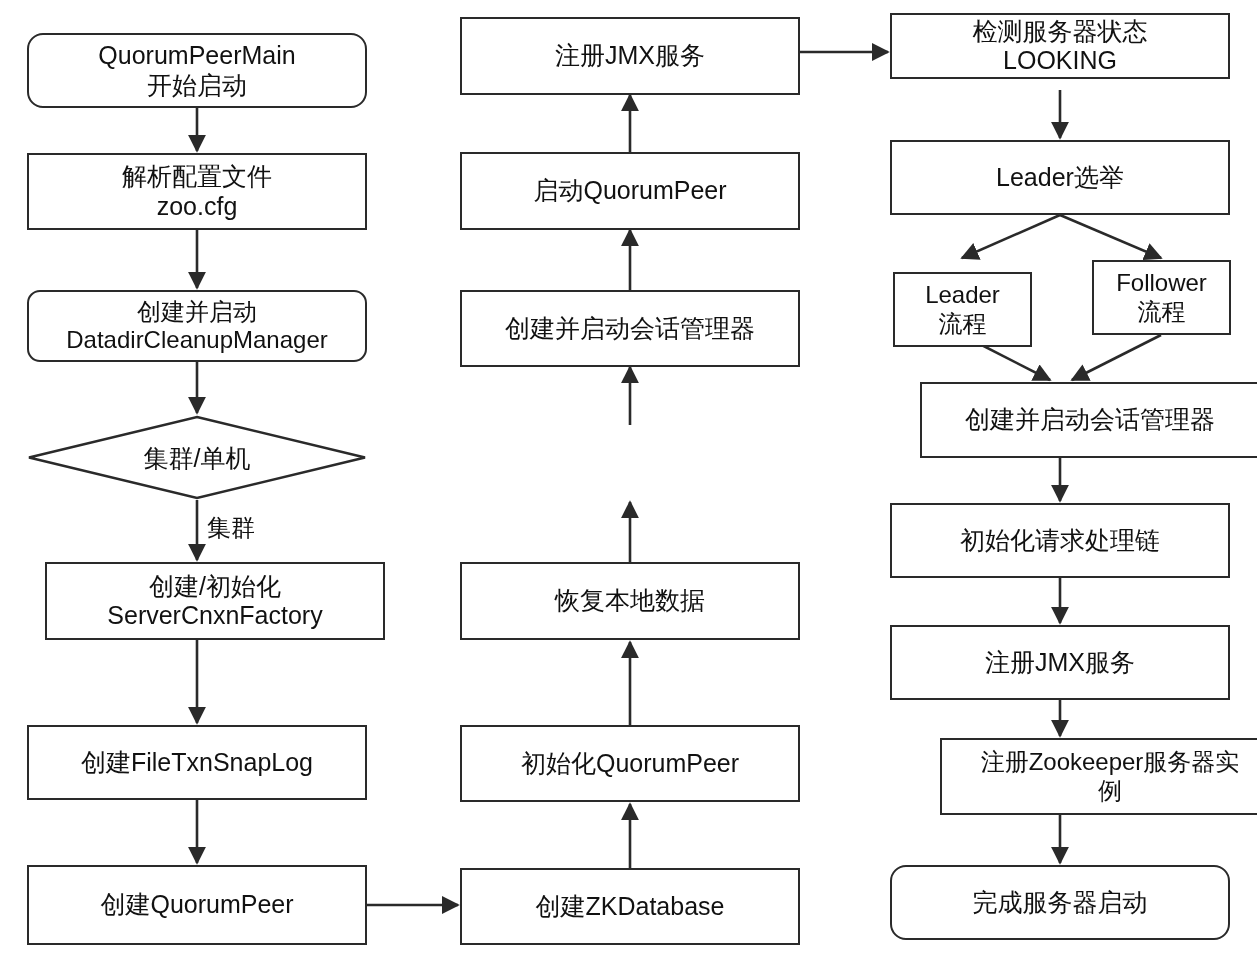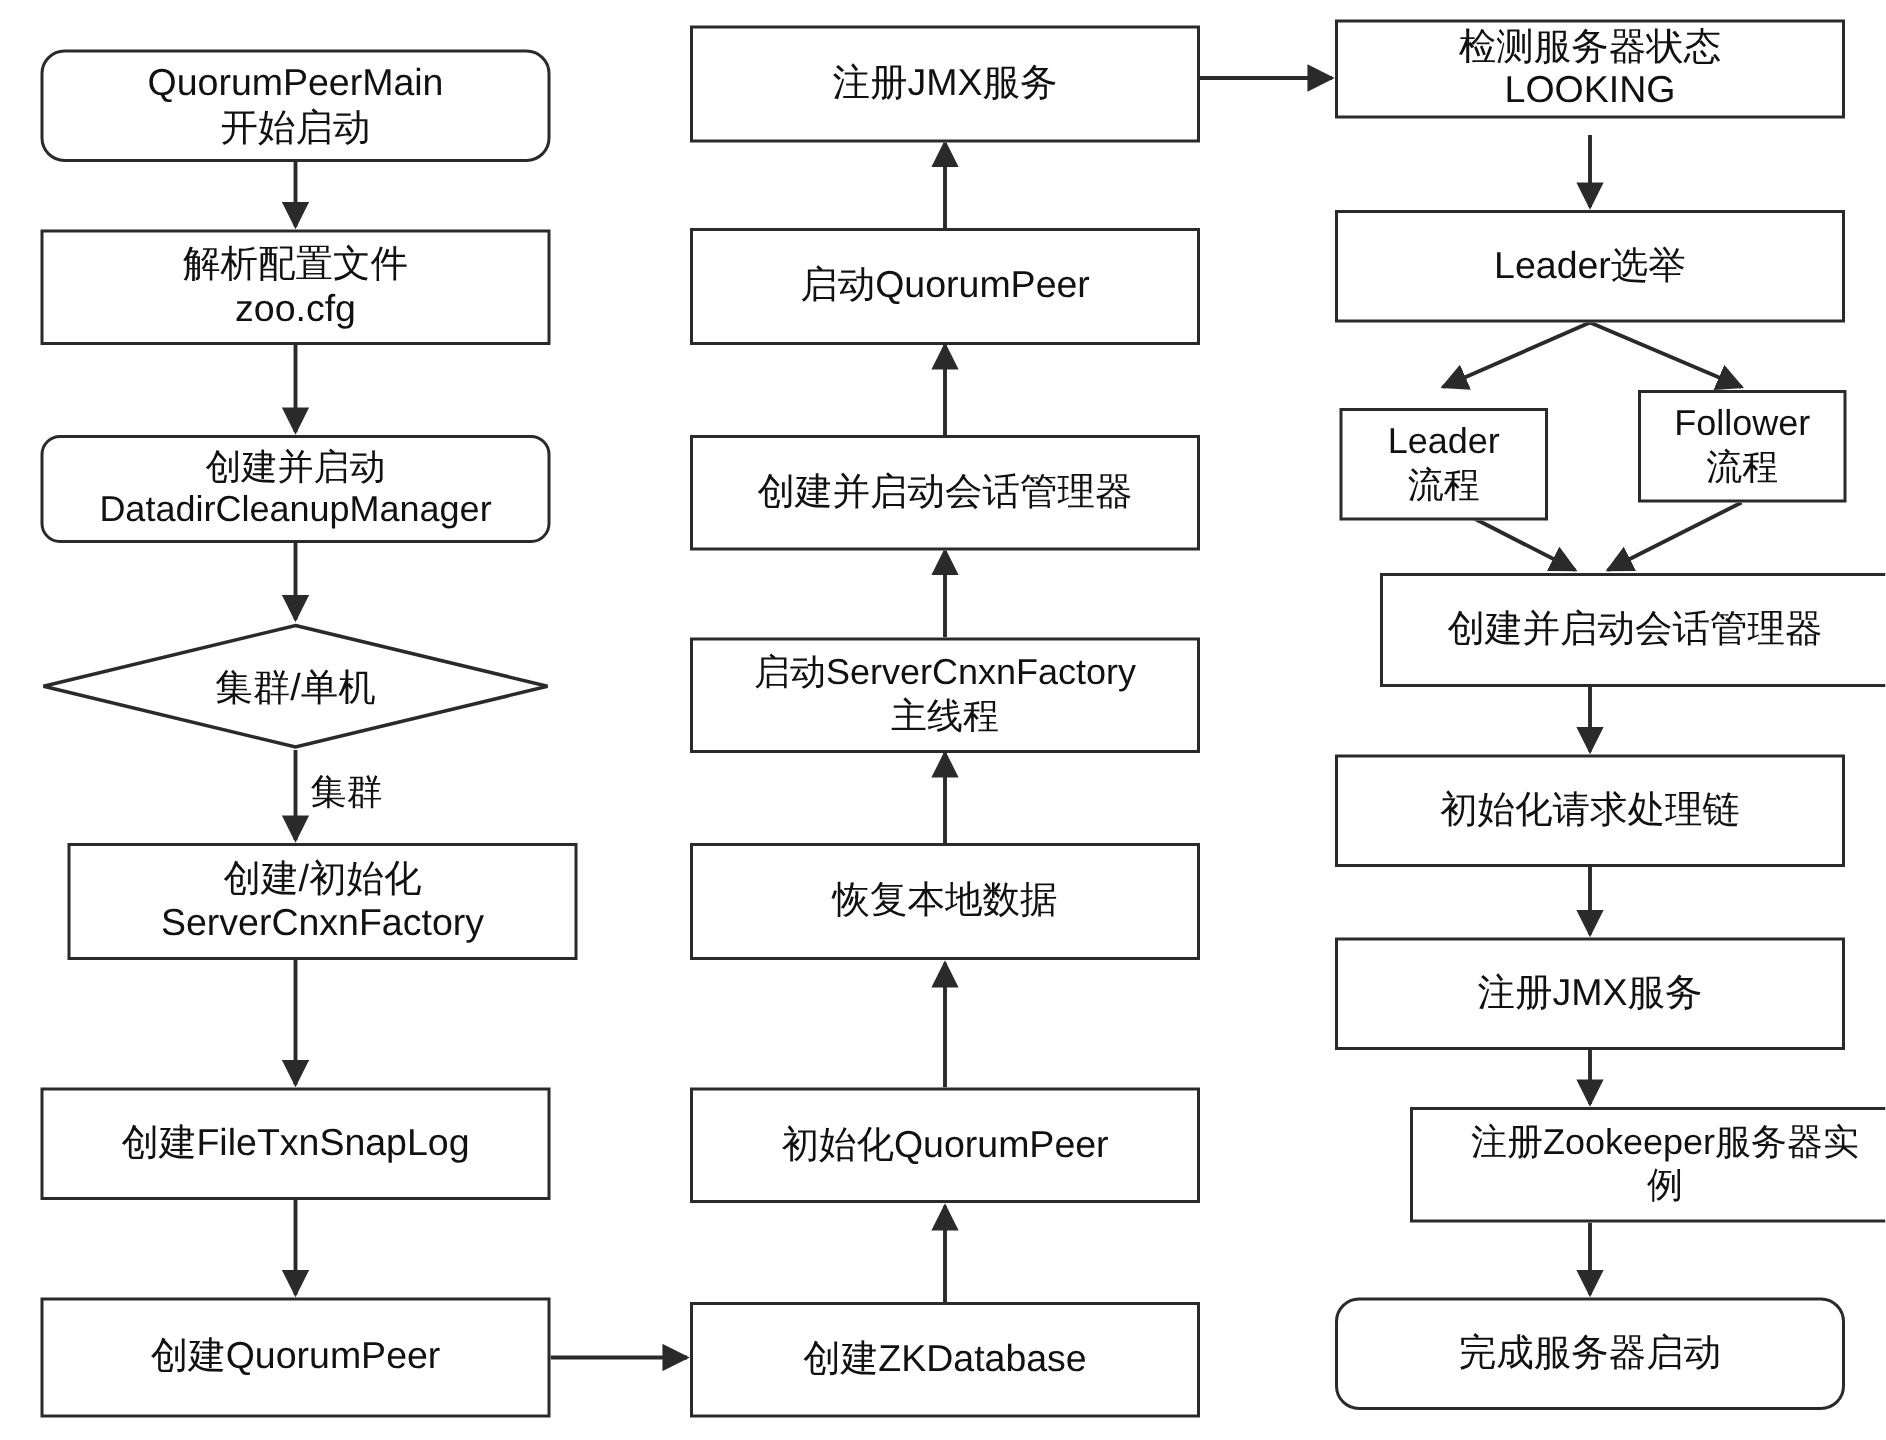--- a/index.html
+++ b/index.html
@@ -125,22 +125,20 @@
   <div class="node cjk" style="left:27px;top:725px;width:340px;height:75px;">创建FileTxnSnapLog</div>
 
   <div class="node cjk" style="left:27px;top:865px;width:340px;height:80px;">创建QuorumPeer</div>
 
   <div class="node cjk" style="left:460px;top:868px;width:340px;height:77px;">创建ZKDatabase</div>
 
   <div class="node cjk" style="left:460px;top:725px;width:340px;height:77px;">初始化QuorumPeer</div>
 
   <div class="node cjk" style="left:460px;top:562px;width:340px;height:78px;">恢复本地数据</div>
 
-  <div class="node cjk" style="left:460px;top:425px;width:340px;height:77px;font-size:24px;">启动ServerCnxnFactory
-主线程</div>
 
   <div class="node cjk" style="left:460px;top:290px;width:340px;height:77px;">创建并启动会话管理器</div>
 
   <div class="node cjk" style="left:460px;top:152px;width:340px;height:78px;">启动QuorumPeer</div>
 
   <div class="node cjk" style="left:460px;top:17px;width:340px;height:78px;">注册JMX服务</div>
 
   <div class="node cjk" style="left:890px;top:13px;width:340px;height:66px;">检测服务器状态
 LOOKING</div>
 

